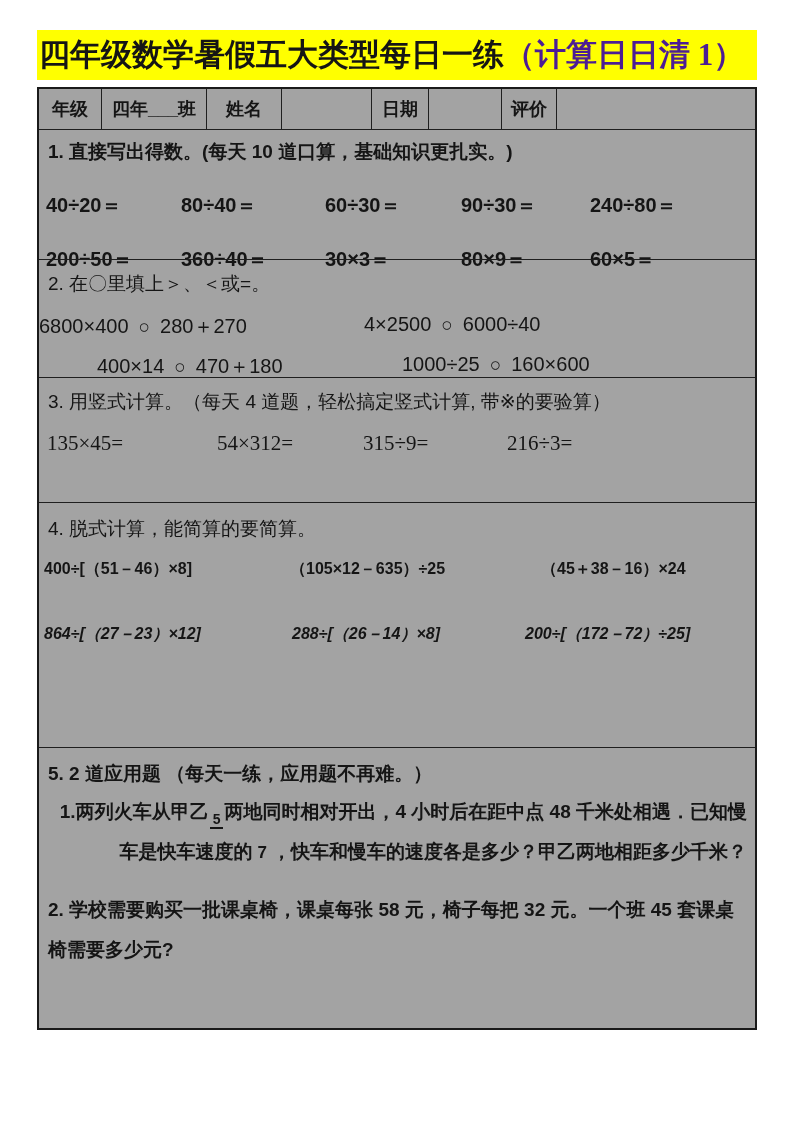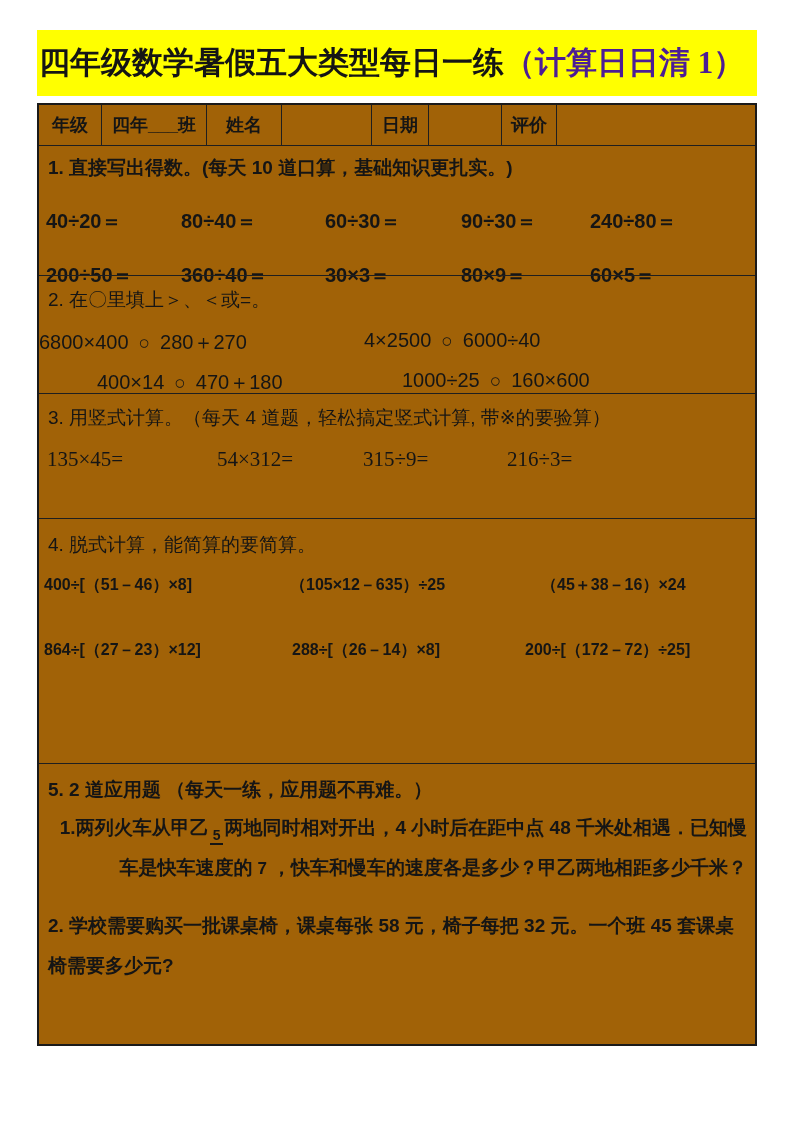--- a/index.html
+++ b/index.html
@@ -4,30 +4,30 @@
 <style>
   * { margin:0; padding:0; box-sizing:border-box; }
   html,body { background:#ffffff; }
   .sheet {
     width:793px; height:1122px; background:#fff; position:relative;
     font-family:"Liberation Sans","DejaVu Sans",sans-serif; color:#151515;
     padding-top:30px; overflow:hidden;
   }
   
   .title-wrap {
-    margin-left:37px; width:720px; height:66px; background:#ffff00;
+    margin-left:37px; width:720px; height:50px; background:#ffff00;
     display:flex; align-items:center; white-space:nowrap;
     font-family:"Liberation Serif","DejaVu Serif",serif;
     font-weight:700; font-size:31px; letter-spacing:0px; padding-left:2px;
   }
   .title-red { color:#4c1d95; }
   
   .main-box {
     margin-left:37px; margin-top:7px; width:720px; height:943px;
-    border:2.5px solid #1a1a1a; background:#a16207;
+    border:2.5px solid #1a1a1a; background:#a3a3a3;
   }
   .section { border-top:1.5px solid #1f1f1f; position:relative; }
   
   .info-row { display:flex; height:40px; }
   .info-row .cell {
     border-right:1.5px solid #1f1f1f; height:100%;
     display:flex; align-items:center; justify-content:center;
     font-size:18px; font-weight:700;
   }
   .cell.w-grade   { width:63px; }
@@ -63,21 +63,21 @@
   .circle { display:inline-block; margin:0 10px; font-size:19px; }
   
   .vert-row {
     display:grid; grid-template-columns:170px 146px 144px auto;
     padding-left:8px; margin-top:16px;
     font-family:"Liberation Serif","DejaVu Serif",serif; font-size:21px;
   }
   
   .step-row { display:grid; font-size:16px; font-weight:700; padding-left:5px; }
   .step-row.r1 { grid-template-columns:246px 251px auto; margin-top:17px; }
-  .step-row.r2 { grid-template-columns:248px 233px auto; margin-top:44px; }
+  .step-row.r2 { grid-template-columns:248px 233px auto; margin-top:44px;font-style:italic; }
   
   .word-problem { font-size:19px; font-weight:700; line-height:40px; padding:0 8px 0 9px; }
   .wp1 { margin-top:5px;text-align:right; }
   .wp2 { margin-top:18px; }
   .frac-num {
     display:inline-block; font-size:14px; line-height:1; font-weight:700;
     border-bottom:2px solid #151515; padding:0 3px 1px 3px; margin:0 1px;
     vertical-align:-6px;
   }
   .frac-den {

